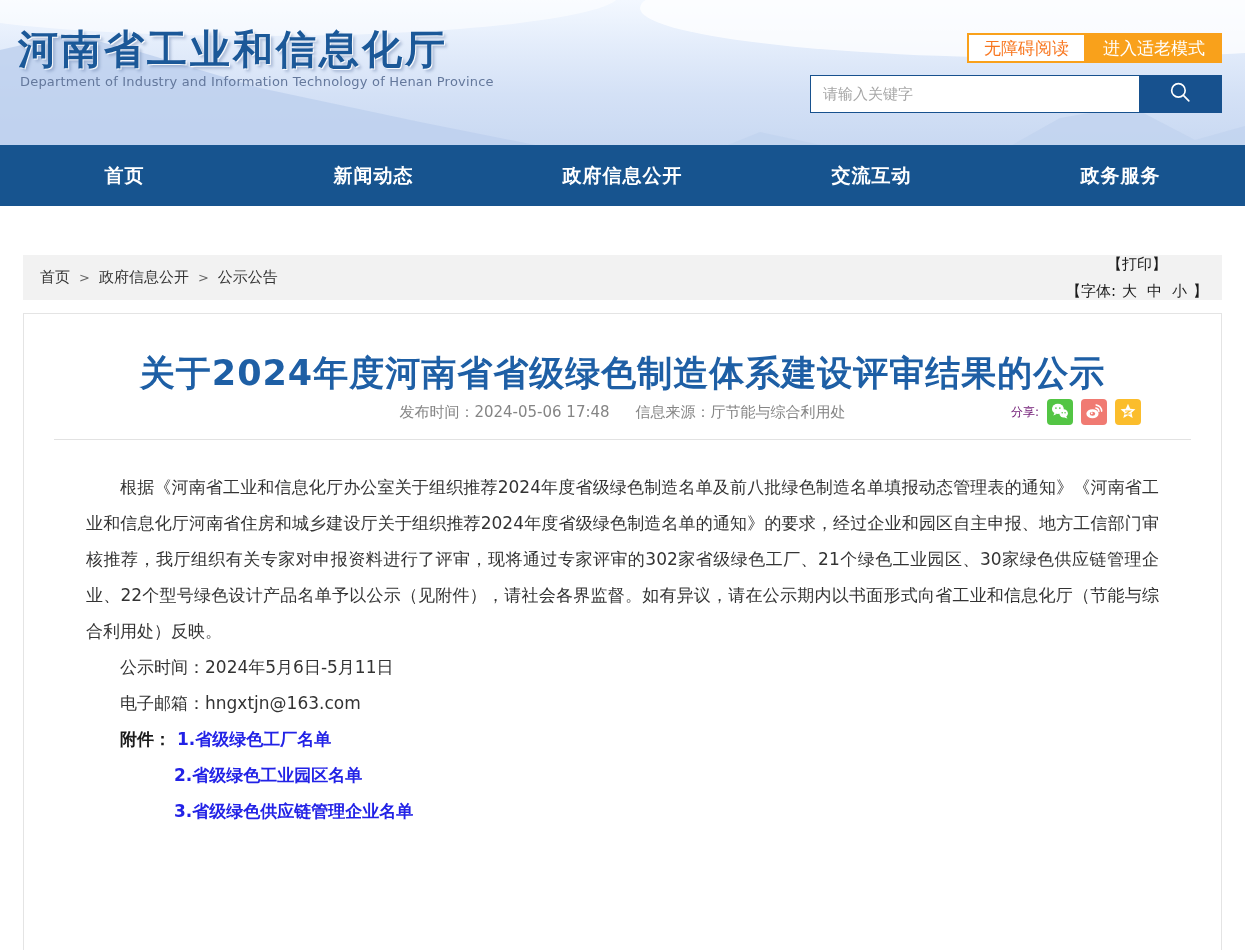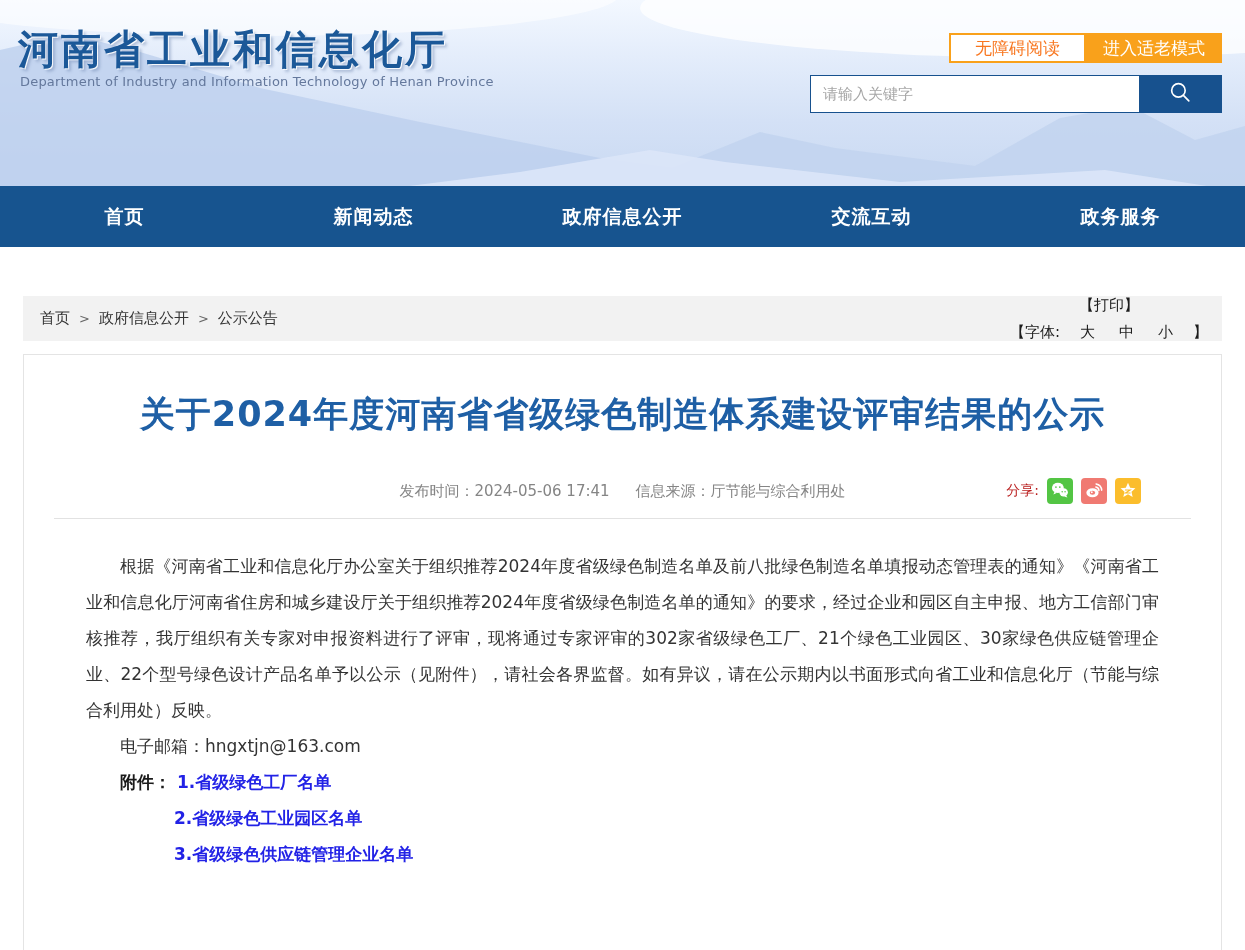--- a/index.html
+++ b/index.html
@@ -8,39 +8,39 @@
     position: relative;
     overflow: hidden;
     background: #ffffff;
     font-family: "DejaVu Sans", "Liberation Sans", sans-serif;
     color: #333;
   }
 
   
   .header {
     position: relative;
-    height: 186px;
+    height: 145px;
     background: linear-gradient(180deg, #f3f8ff 0%, #e4edfb 30%, #d4e1f6 65%, #c9d9f2 100%);
     overflow: hidden;
   }
   .header .mountains { position: absolute; left: 0; top: 0; width: 1245px; height: 197px; }
   .site-title {
     position: absolute; left: 18px; top: 22px;
     font-size: 40px; font-weight: 700; letter-spacing: 3px;
     color: #1b5898;
     text-shadow: 1px 1px 0 rgba(255,255,255,.9), 3px 3px 3px rgba(95,120,165,.4);
     white-space: nowrap;
   }
   .site-subtitle {
     position: absolute; left: 20px; top: 74px;
     font-size: 13px; color: #64789c; letter-spacing: .2px; white-space: nowrap;
   }
   .header-buttons { position: absolute; top: 33px; right: 23px; display: flex; }
   .btn-accessibility {
-    height: 30px; padding: 0 24px; font-size: 17px; line-height: 26px;
+    height: 30px; padding: 0 15px; font-size: 17px; line-height: 26px;
     background: #fff; border: 2px solid #f9a11b; color: #f8761f; cursor: pointer;
     font-family: inherit; white-space: nowrap;
   }
   .btn-elder {
     height: 30px; padding: 0 15px; font-size: 17px; line-height: 26px;
     background: #f9a11b; border: 2px solid #f9a11b; color: #fff; cursor: pointer;
     font-family: inherit; white-space: nowrap;
   }
   .search-bar {
     position: absolute; top: 75px; right: 23px;
@@ -69,41 +69,41 @@
   .breadcrumb-bar {
     margin: 49px 23px 0; height: 45px; background: #f2f2f2;
     display: flex; align-items: center; padding: 0 14px 0 17px;
     font-size: 15px; color: #333;
   }
   .breadcrumb { display: flex; align-items: center; gap: 9px; }
   .crumb { cursor: pointer; white-space: nowrap; }
   .crumb-sep { color: #666; font-size: 13px; }
   .page-tools { margin-left: auto; display: flex; align-items: center; color: #1c1c1c; gap: 8px; white-space: nowrap; flex-direction: column; }
   .tool-print { cursor: pointer; }
-  .font-tools { display: flex; align-items: center; gap: 16px; }
+  .font-tools { display: flex; align-items: center; gap: 2px; }
   .font-size-link { cursor: pointer; margin: 0 4px; }
 
   
   .content-box {
     margin: 13px 23px 0; background: #fff;
     border: 1px solid #e4e4e4; height: 640px;
   }
   .article-title {
     margin-top: 36px; text-align: center;
     font-size: 35px; font-weight: 700; letter-spacing: 1px; color: #1e5fa5;
   }
   .meta-row {
-    position: relative; margin-top: 38px; height: 30px;
+    position: relative; height: 30px;
     display: flex; align-items: center; justify-content: center;
     font-size: 15px; color: #858585;
   }
   .meta-gap { display: inline-block; width: 26px; }
   .share {
     position: absolute; right: 80px; top: 2px; height: 26px;
-    display: flex; align-items: center; gap: 8px; font-size: 14px; color: #b91c1c;
+    display: flex; align-items: center; gap: 8px; font-size: 12px; color: #701a75;
   }
   .share-icon {
     width: 26px; height: 26px; border-radius: 4px; cursor: pointer;
     display: flex; align-items: center; justify-content: center;
   }
   .share-icon.wechat { background: #53c544; }
   .share-icon.weibo  { background: #f07a72; }
   .share-icon.qzone  { background: #fbbd2c; }
   .divider { margin: 12px 30px 0; border-top: 1px solid #e2e2e2; }
 
@@ -174,21 +174,21 @@
       <span>】</span>
     </span>
   </div>
 </div>
 
 <div class="content-box">
   <h1 class="article-title">关于2024年度河南省省级绿色制造体系建设评审结果的公示</h1>
 
   <div class="meta-row">
     <span>发布时间：</span>
-    <span>2024-05-06 17:41</span>
+    <span>2024-05-06 17:48</span>
     <span class="meta-gap"></span>
     <span>信息来源：</span>
     <span>厅节能与综合利用处</span>
 
     <div class="share">
       <span>分享:</span>
       <span class="share-icon wechat">
         <span>
           <svg width="22" height="22" viewBox="0 0 26 26" aria-hidden="true">
             <ellipse cx="10.5" cy="10.5" rx="7" ry="6" fill="#ffffff"></ellipse>
@@ -222,20 +222,21 @@
         </span>
       </span>
     </div>
   </div>
 
   <div class="divider"></div>
 
   <div class="article-body">
     <p class="para">根据《河南省工业和信息化厅办公室关于组织推荐2024年度省级绿色制造名单及前八批绿色制造名单填报动态管理表的通知》《河南省工业和信息化厅河南省住房和城乡建设厅关于组织推荐2024年度省级绿色制造名单的通知》的要求，经过企业和园区自主申报、地方工信部门审核推荐，我厅组织有关专家对申报资料进行了评审，现将通过专家评审的302家省级绿色工厂、21个绿色工业园区、30家绿色供应链管理企业、22个型号绿色设计产品名单予以公示（见附件），请社会各界监督。如有异议，请在公示期内以书面形式向省工业和信息化厅（节能与综合利用处）反映。</p>
 
+    <div class="info-line"><span>公示时间：</span><span>2024年5月6日-5月11日</span></div>
 
 
     <div class="info-line"><span>电子邮箱：</span><span>hngxtjn@163.com</span></div>
 
     <div class="attach-line"><span class="attach-label">附件：</span><a class="attach-link">1.省级绿色工厂名单</a></div>
 
     <div class="attach-sub"><a class="attach-link">2.省级绿色工业园区名单</a></div>
 
     <div class="attach-sub"><a class="attach-link">3.省级绿色供应链管理企业名单</a></div>
 

